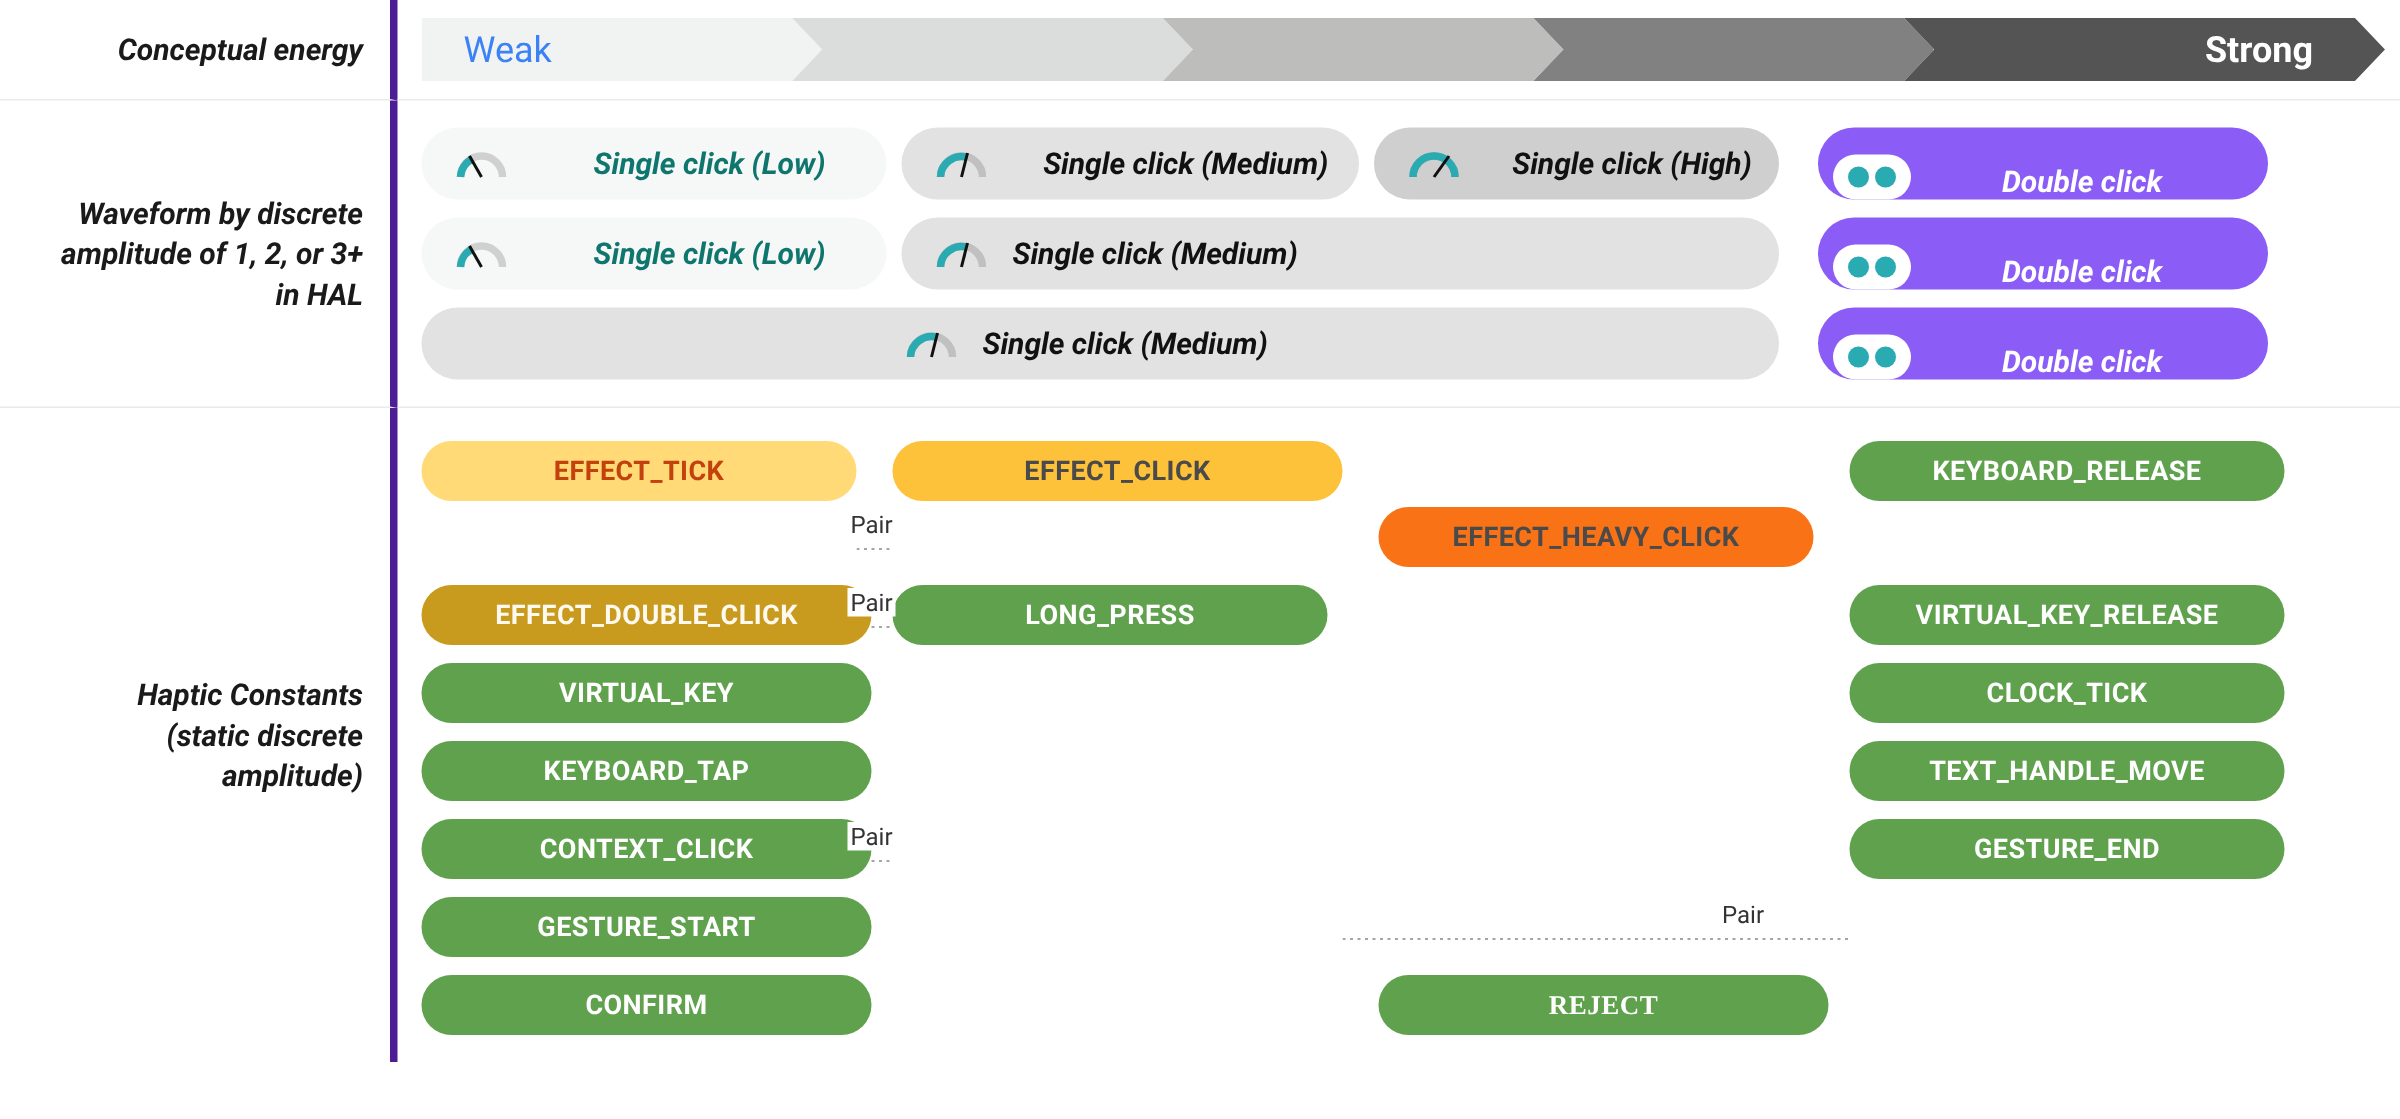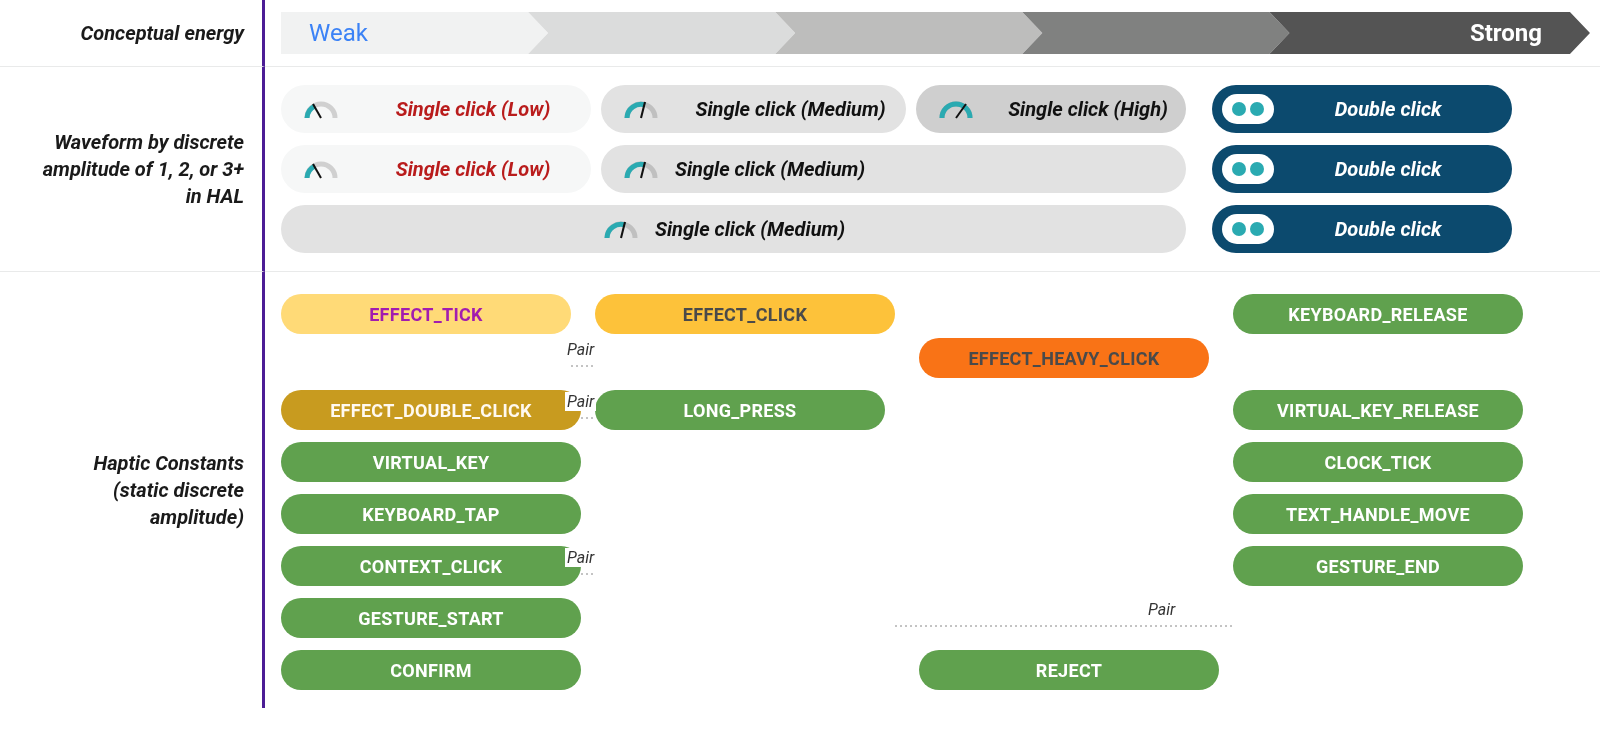--- a/index.html
+++ b/index.html
@@ -6,21 +6,21 @@
     body { width:1600px; background:#fff; }
     .grid {
       display:grid;
       grid-template-columns: 265px 1fr;
       grid-template-rows: auto auto auto;
     }
     .cell {
       border-bottom:1px solid #e9eaea;
     }
     .cell.left {
-      border-right:3px solid #4c1d95;
+      border-right:5px solid #4c1d95;
       display:flex; align-items:center; justify-content:flex-end;
       padding:12px 18px 12px 30px;
     }
     .left-label {
       font-style:italic; font-weight:700; font-size:20px; color:#1a1a1a; text-align:right; line-height:1.35;
     }
     
     .arrow-cell { padding:12px 10px 12px 16px; }
     .arrow-wrap { position:relative; height:42px; display:flex; align-items:stretch; }
     .chev {
@@ -45,26 +45,26 @@
     .pill {
       height:48px; border-radius:26px; display:flex; align-items:center;
       font-style:italic; font-weight:700; font-size:20px;
     }
     .w-low  { width:310px; }
     .w-med  { width:305px; }
     .w-high { width:270px; }
     .w-lowmed { width:310px; } 
     .w-medwide{ width:585px; } 
     .w-fullmed{ width:905px; } 
-    .bg-f6 { background:#f6f7f7; color:#b91c1c; }
+    .bg-f6 { background:#f6f7f7; color:#0f766e; }
     .bg-e2 { background:#e2e2e2; color:#111; }
     .bg-c { background:#cfcfcf; color:#111; }
     .dc-pill {
-      width:300px; background:#0c4a6e; color:#fff;
-      display:flex; align-items:center;
+      width:300px; background:#8b5cf6; color:#fff;
+      display:flex; align-items:flex-end;
     }
     .gauge { width:40px; height:30px; margin-left:20px; margin-right:14px; flex:0 0 auto; }
     .dc-icon {
       width:52px; height:30px; background:#fff; border-radius:16px; margin-left:10px; margin-right:14px;
       display:flex; align-items:center; justify-content:center; gap:4px; flex:0 0 auto;
     }
     .dc-dot { width:14px; height:14px; background:#2aaab1; border-radius:50%; }
     .pill .label { flex:1; text-align:center; padding-right:24px; }
     .pill.bg-c .label, .pill.bg-e2 .label, .pill.bg-f6 .label { padding-right:0; justify-content:flex-start; }
 
@@ -76,28 +76,28 @@
       column-gap:24px;
       row-gap:12px;
       position:relative;
     }
     .chip {
       height:40px; border-radius:22px;
       display:flex; align-items:center; justify-content:center;
       font-size:18px; font-weight:700; letter-spacing:0.3px;
       position:relative; z-index:2;
     }
-    .chip.eff-tick  { background:#ffda77; color:#a21caf; width:290px; }
+    .chip.eff-tick  { background:#ffda77; color:#c2410c; width:290px; }
     .chip.eff-click { background:#fdc23a; color:#4a4a4a; width:300px; }
     .chip.eff-heavy { background:#f97316; color:#4a4a4a; width:290px;margin-top:44px; }
     .chip.eff-dc    { background:#c89b1f; color:#fff9f0; width:300px; }
     .chip.green     { background:#60a14e; color:#fff; }
     .blank { height:40px; }
     .pair {
-      position:absolute; font-style:italic; font-size:16px; color:#333; z-index:3; background:#fff; padding:0 2px;
+      position:absolute; font-size:16px; color:#333; z-index:3; background:#fff; padding:0 2px;
     }
     svg.dash { position:absolute; z-index:1; }
   </style>
 </head>
 <body>
 
 <div class="grid">
 
   <div class="cell left">
     <div class="left-label">Conceptual energy</div>
@@ -241,20 +241,20 @@
         <div class="chip green" style="width: 300px;">GESTURE_START</div>
         <div class="blank"></div>
         <div class="blank"></div>
         <svg class="dash" width="24" height="4" style="left: 290px; top: 278px;">
           <line x1="0" y1="2" x2="24" y2="2" stroke="#888" stroke-width="1" stroke-dasharray="2,3"></line>
         </svg>
         <span class="pair" style="left: 284px; top: 254px;">Pair</span>
         <div class="blank"></div>
         <div class="chip green" style="width: 300px;">CONFIRM</div>
         <div class="blank"></div>
-        <div class="chip green" style="width: 300px;">REJECT</div>
+        <div class="chip green" style="width: 300px; font-family: Liberation Serif, serif;">REJECT</div>
         <svg class="dash" width="338" height="4" style="left: 614px; top: 330px;">
           <line x1="0" y1="2" x2="338" y2="2" stroke="#888" stroke-width="1" stroke-dasharray="2,3"></line>
         </svg>
         <span class="pair" style="left: 865px; top: 306px;">Pair</span>
       </div>
   </div>
 </div>
 
 </body></html>

